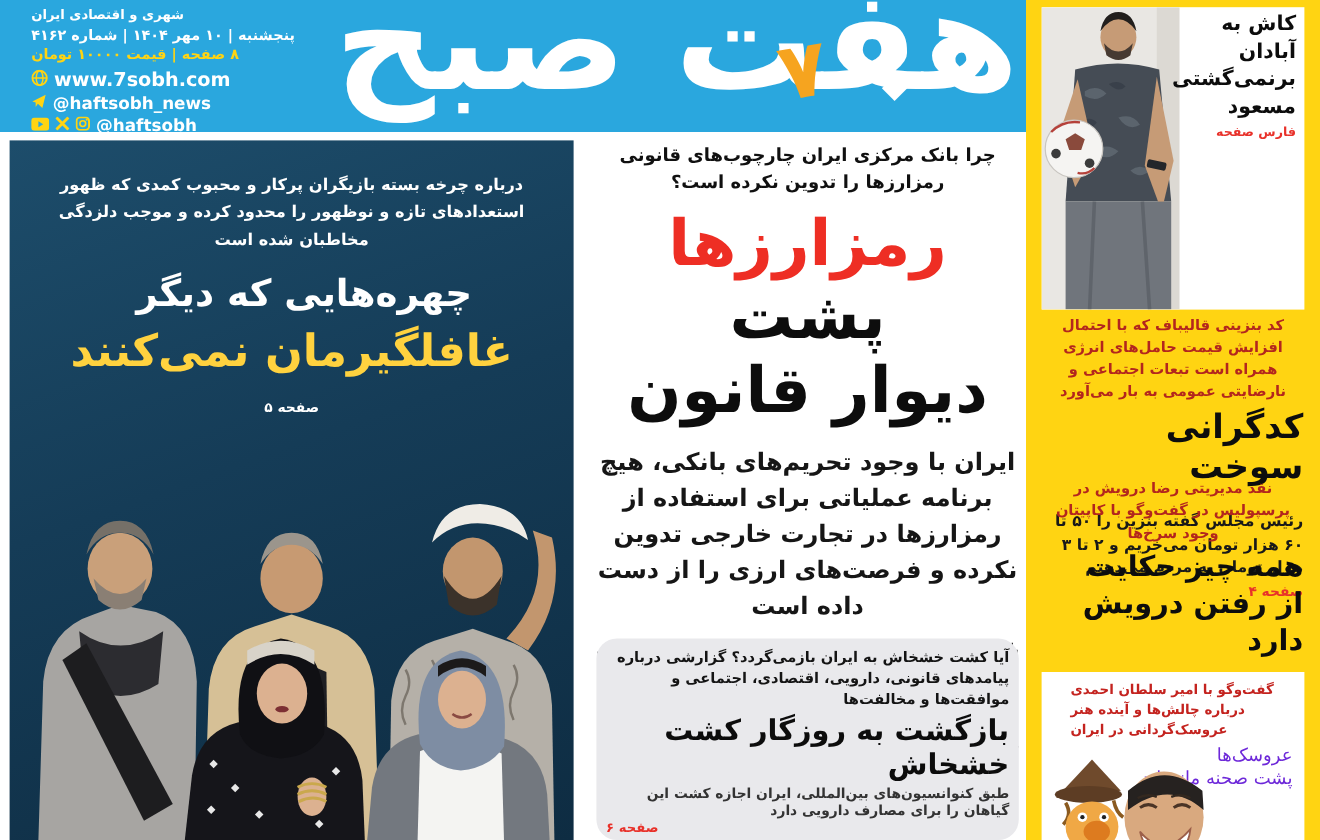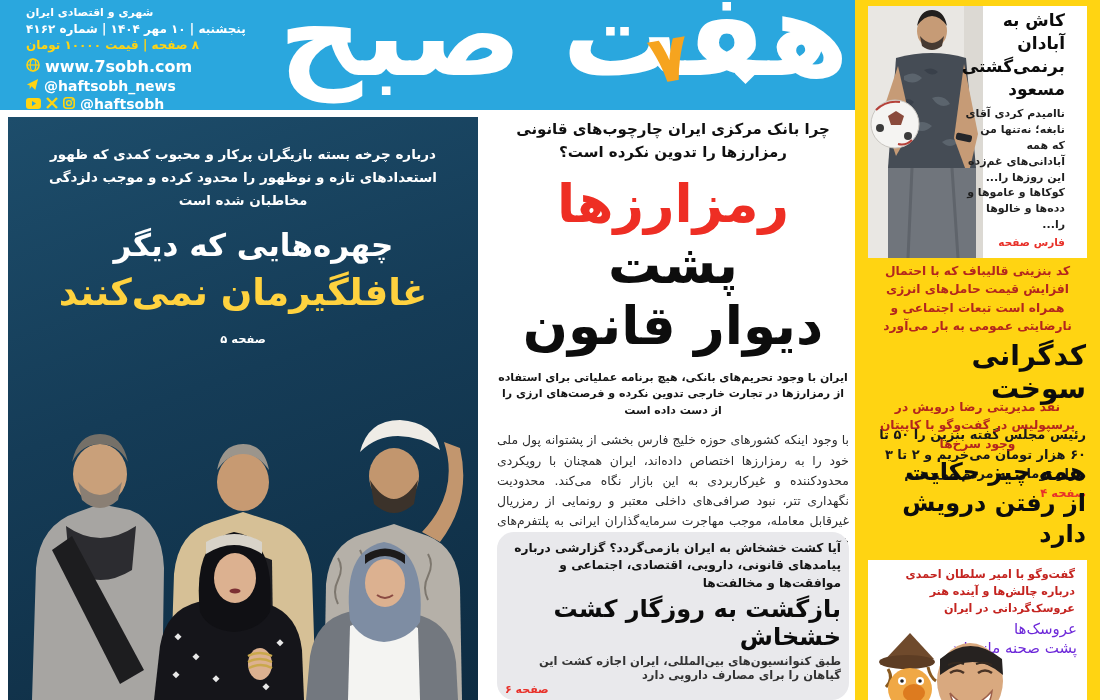--- a/index.html
+++ b/index.html
@@ -27,49 +27,49 @@
   .feature-kicker{margin:26px auto 0;width:432px;font-size:13.5px;line-height:1.7;font-weight:bold;}
   .feature-title1{margin-top:15px;font-size:31px;font-weight:bold;padding-left:21px;}
   .feature-title2{margin-top:8px;font-size:37px;font-weight:bold;color:#ffd23f;}
   .feature-ref{margin-top:18px;font-size:11.5px;font-weight:bold;}
   .feature-photo{position:absolute;left:0;bottom:0;width:470px;height:292px;}
   
   .lead{position:absolute;left:497px;top:118px;width:352px;text-align:center;}
   .lead-kicker{font-size:15px;font-weight:bold;line-height:1.55;color:#101010;}
   .lead-title{margin-top:8px;font-size:53px;font-weight:bold;line-height:1.16;color:#0d0d0d;}
   .lead-title .red{color:#ee2e24;}
-  .lead-stand{margin:13px auto 0;font-size:11px;font-weight:bold;line-height:1.5;color:#161616;}
+  .lead-stand{margin:13px auto 0;font-size:20px;font-weight:bold;line-height:1.5;color:#161616;}
   .lead-body{margin-top:11px;font-size:12.4px;line-height:1.62;text-align:justify;color:#2e2e2e;}
   .lead-ref{margin-top:3px;text-align:right;color:#e8312a;font-weight:bold;font-size:12px;}
   
   .graybox{position:absolute;left:497px;top:532px;width:352px;height:168px;background:#e9e9ec;
            overflow:hidden;padding:8px 8px 0;box-sizing:border-box;border-radius:17px;}
   .gb-kicker{font-size:12.2px;font-weight:bold;line-height:1.42;color:#141414;text-align:right;}
   .gb-title{font-size:24px;font-weight:bold;margin-top:3px;text-align:right;color:#0c0c0c;}
   .gb-stand{font-size:11.5px;font-weight:bold;color:#333;margin-top:3px;text-align:right;}
   .gb-ref{font-size:11px;color:#e8312a;font-weight:bold;text-align:left;margin-top:1px;}
   
   .rail{position:absolute;right:0;top:0;width:245px;height:700px;background:#ffd412;}
   .rail-card{position:absolute;left:13px;right:13px;background:#fff;}
   .card-abadan{top:6px;height:252px;overflow:hidden;}
   .abadan-photo{position:absolute;left:0;top:0;width:115px;height:252px;}
-  .abadan-text{position:absolute;right:22px;top:3px;width:100px;text-align:right;}
+  .abadan-text{position:absolute;right:7px;top:3px;width:100px;text-align:right;}
   .abadan-title div{font-size:17px;font-weight:bold;line-height:1.35;color:#0c0c0c;}
   .abadan-stand{margin-top:5px;font-size:11px;font-weight:bold;line-height:1.45;color:#1f1f1f;}
   .abadan-ref{margin-top:3px;font-size:10.5px;font-weight:bold;color:#e8312a;}
   .rail-sec{position:absolute;left:14px;right:14px;text-align:right;}
   .sec-kicker{font-size:12.2px;font-weight:bold;color:#b3261e;line-height:1.5;text-align:center;}
   .sec-title{font-size:28px;font-weight:bold;color:#0d0d0d;margin-top:4px;}
   .sec-title.two div{font-size:24px;line-height:1.3;}
   .sec-stand{font-size:13px;font-weight:bold;line-height:1.5;color:#191919;margin-top:20px;}
   .sec-ref{font-size:11.5px;font-weight:bold;color:#e8312a;margin-top:2px;}
   .sec-fuel{top:262px;}
   .sec-perse{top:398px;}
   .card-puppet{top:560px;height:152px;overflow:hidden;padding-top:7px;}
-  .puppet-kicker{font-size:11.2px;font-weight:bold;color:#c4231f;text-align:right;line-height:1.5;padding:0 12px;}
+  .puppet-kicker{font-size:11.2px;font-weight:bold;color:#c4231f;text-align:left;line-height:1.5;padding:0 24px;}
   .puppet-title{text-align:right;padding-left:6px;padding-right:10px;margin-top:3px;}
   .puppet-title div{font-size:15px;font-weight:normal;color:#6d28d9;line-height:1.25;}
   .puppet-photo{position:absolute;left:2px;bottom:-6px;width:152px;height:96px;}
 </style>
 </head>
 <body>
 
 <div class="canvas">
 
   <header class="masthead">
@@ -215,21 +215,20 @@
         <path d="M8 104 q10 -10 24 -8 M30 138 q8 2 14 -4" stroke="#b5413a" stroke-width="2" fill="none"></path>
         <rect x="20" y="162" width="88" height="90" fill="#70757c"></rect>
         <path d="M44 162 L40 252 M84 162 L90 252" stroke="#5f646b" stroke-width="3" fill="none"></path>
       </svg>
       <div class="abadan-text">
         <div class="abadan-title">
           <div>کاش به آبادان</div>
           <div>برنمی‌گشتی</div>
           <div>مسعود</div>
         </div>
-        <div class="abadan-stand">ناامیدم کردی آقای نابغه؛ نه‌تنها من که همه آبادانی‌های غم‌زده این روزها را... کوکاها و عاموها و دده‌ها و خالوها را...</div>
         <div class="abadan-ref">فارس صفحه</div>
       </div>
     </div>
 
     <section class="rail-sec sec-fuel">
       <div class="sec-kicker">کد بنزینی قالیباف که با احتمال افزایش قیمت حامل‌های انرژی همراه است تبعات اجتماعی و نارضایتی عمومی به بار می‌آورد</div>
       <div class="sec-title">کدگرانی سوخت</div>
       <div class="sec-stand">رئیس مجلس گفته بنزین را ۵۰ تا ۶۰ هزار تومان می‌خریم و ۲ تا ۳ هزار تومان به مردم می‌دهیم</div>
       <div class="sec-ref">صفحه ۴</div>
     </section>

